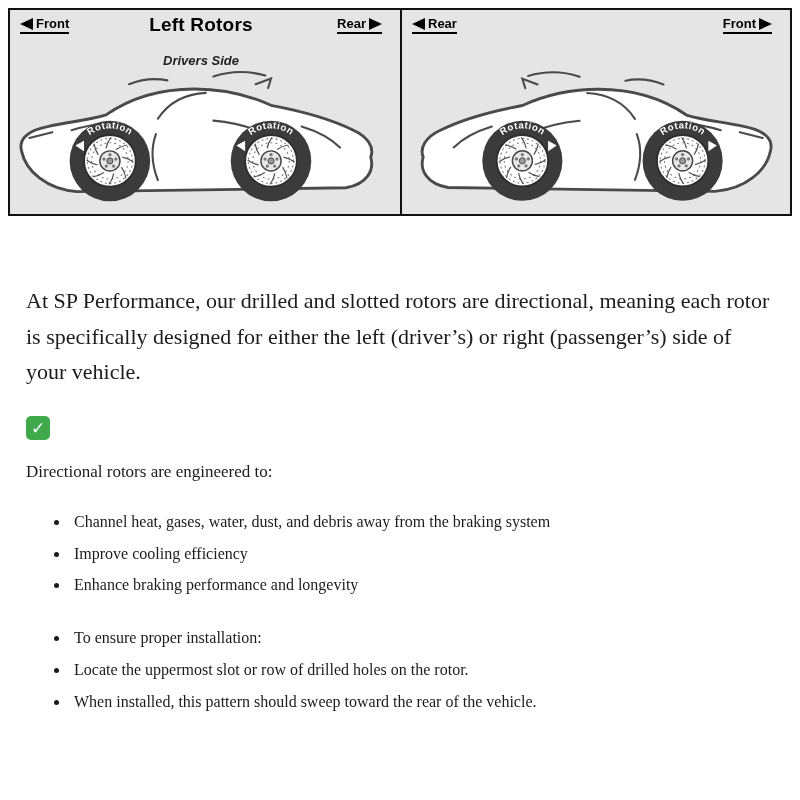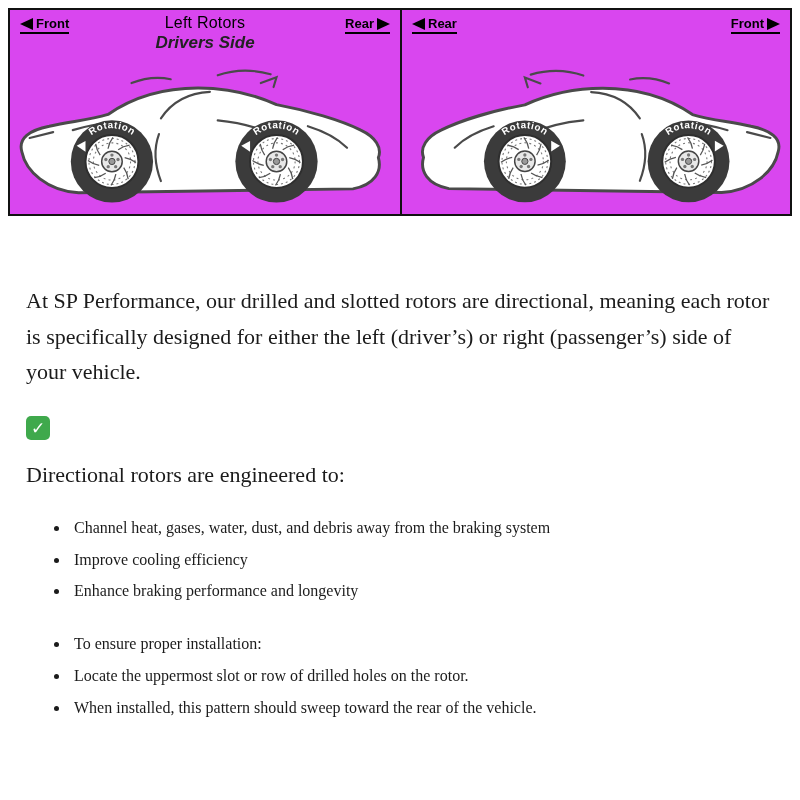--- a/index.html
+++ b/index.html
@@ -13,33 +13,33 @@
   }
 
   
   .diagram {
     display: flex;
     margin: 8px 8px 0 8px;
     border: 2px solid #111;
   }
   .panel {
     width: 50%;
-    background: #d946ef;
-    padding: 4px 4px 0 4px;
+    background: #e5e5e5;
+    padding: 4px 12px 0 4px;
     position: relative;
   }
   .panel + .panel { border-left: 2px solid #111; }
   .panel-header {
     position: relative;
     height: 44px;
     font-family: "Liberation Sans", sans-serif;
   }
   .panel-titles { text-align: center; }
-  .panel-title { font-size: 16px; font-weight: 400; color: #000; letter-spacing: 0.2px; }
-  .panel-subtitle { font-size: 17px; font-weight: 700; font-style: italic; color: #222; margin-top: 1px; }
+  .panel-title { font-size: 19px; font-weight: 700; color: #000; letter-spacing: 0.2px; }
+  .panel-subtitle { font-size: 13px; font-weight: 700; font-style: italic; color: #222; margin-top: 17px; }
   .dir {
     position: absolute;
     top: 2px;
     display: flex;
     align-items: center;
     gap: 3px;
     border-bottom: 2px solid #000;
     padding-bottom: 1px;
   }
   .dir-left { left: 6px; }
@@ -71,21 +71,21 @@
   }
   .sec-heading {
     display: flex;
     align-items: center;
     gap: 10px;
     font-size: 22px;
     margin-top: 26px;
   }
   .sec-heading.bold { font-weight: 700; }
   .sec-heading.regular { font-weight: 400; color: #2b2b2b; }
-  .lead { font-size: 22px; margin-top: 22px; }
+  .lead { font-size: 17px; margin-top: 22px; }
   ul.bullets {
     margin-top: 28px;
     padding-left: 44px;
     font-size: 16px;
     line-height: 1.55;
   }
   ul.bullets li { margin-bottom: 7px; padding-left: 4px; }
 
   
   .check-icon {

